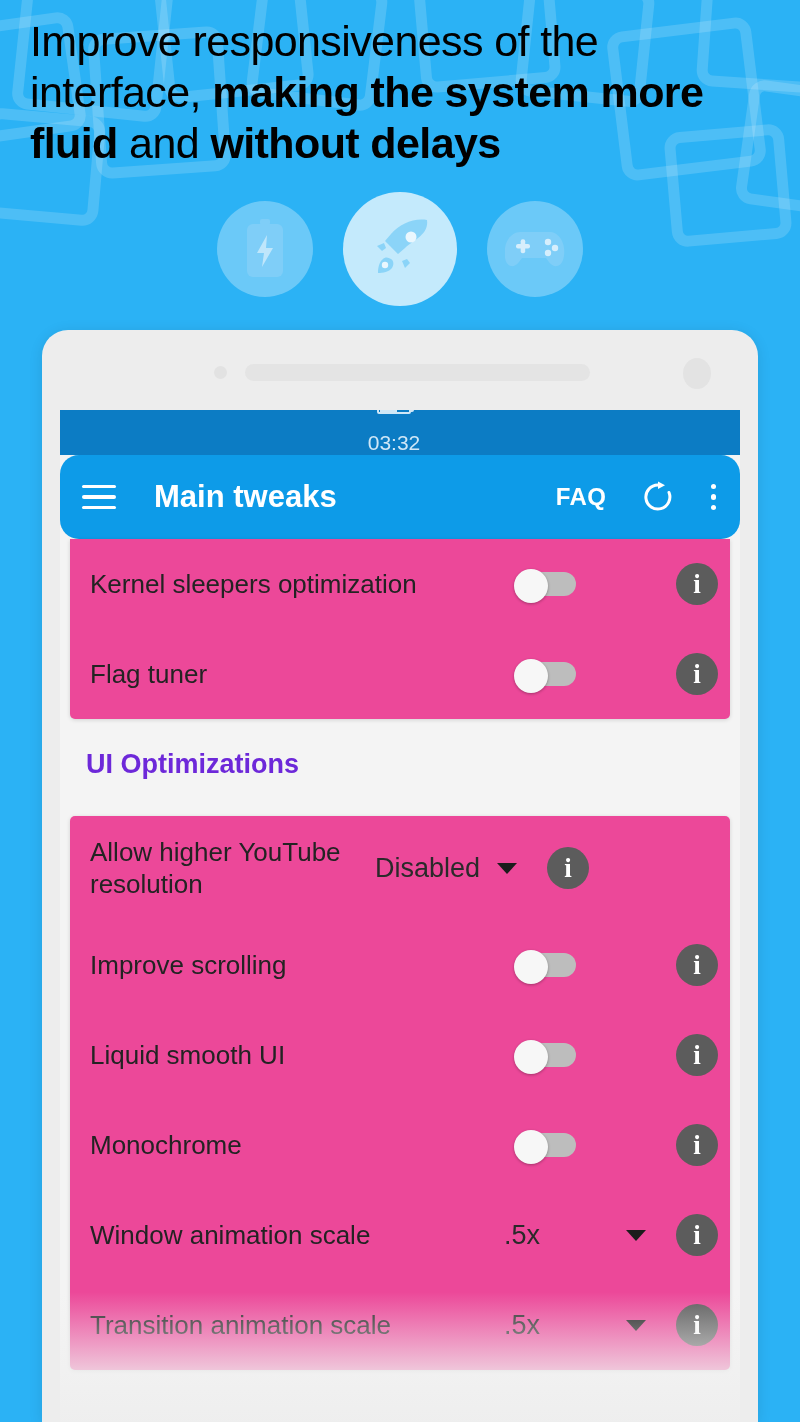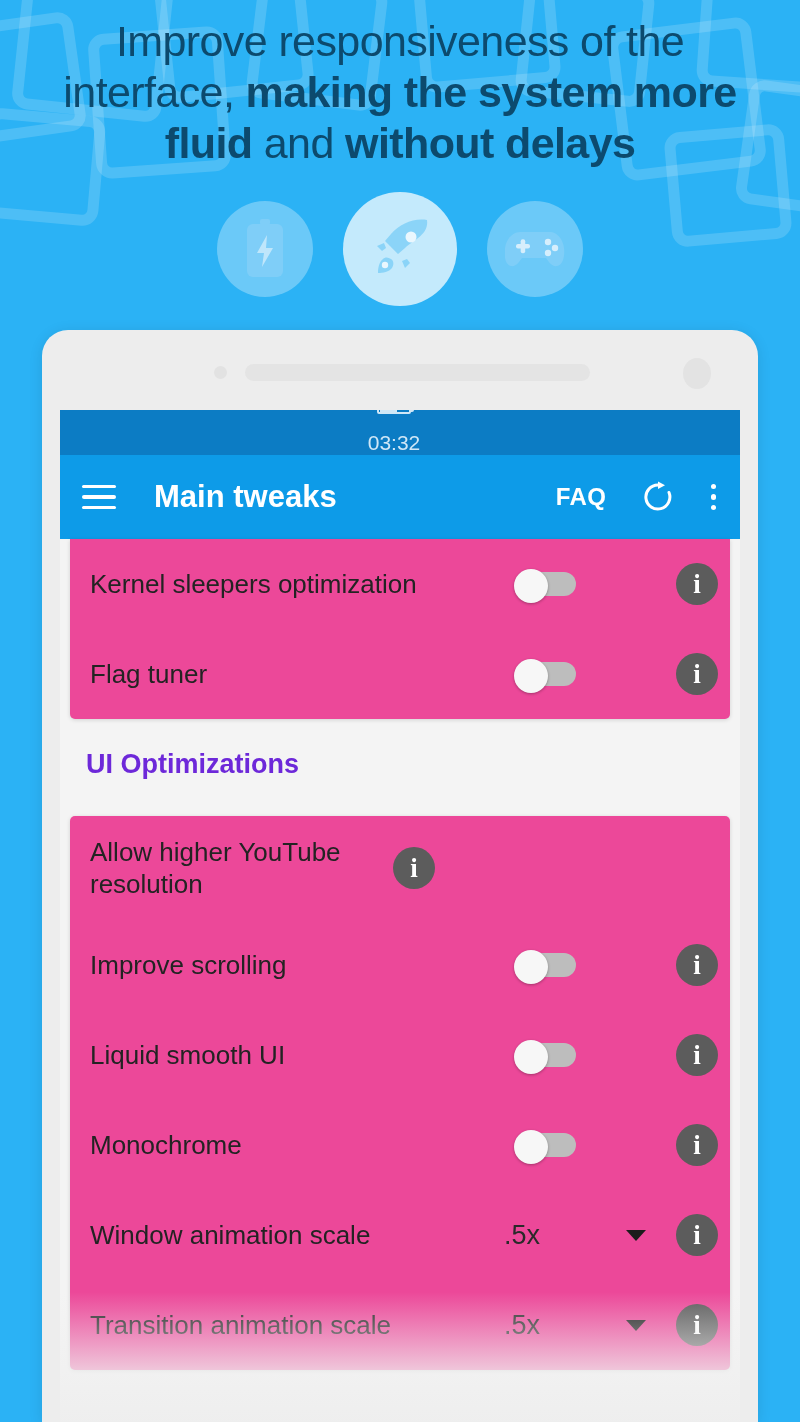--- a/index.html
+++ b/index.html
@@ -33,22 +33,22 @@
     border-radius: 16px;
     box-sizing: border-box;
   }
 
   
   #headline {
     position: absolute;
     left: 30px;
     top: 16px;
     width: 740px;
-    text-align: center;
-    color: #0c4a6e;
+    text-align: left;
+    color: #000000;
     font-size: 43px;
     line-height: 51px;
     letter-spacing: -0.6px;
     z-index: 4;
   }
   #headline b { font-weight: 700; margin-top: 16px; }
   #headline .lite { font-weight: 400; }
 
   
   #badges {
@@ -168,20 +168,21 @@
   }
 
   
   #toolbar {
     height: 84px;
     background: #0D9BE8;
     display: flex;
     align-items: center;
     padding: 0 18px 0 22px;
     gap: 0;
+    border-radius: 19px;
   }
   #hamburger { width: 34px; display:flex; flex-direction:column; gap:7px; cursor:pointer; }
   #hamburger span { display:block; height:3.5px; background:#fff; border-radius:2px; }
   #ttl {
     color:#fff;
     font-size: 31px;
     font-weight: 700;
     margin-left: 38px;
     flex: 1;
     white-space: nowrap;
@@ -436,20 +437,24 @@
           <div class="info">i</div>
         </div>
       </div>
 
       <div class="section-title">UI Optimizations</div>
 
       <div class="card" id="card2">
 
         <div class="row two-line">
           <div class="label">Allow higher YouTube resolution</div>
+          <div class="ctrl dd">
+            <span class="ddval">Disabled</span>
+            <span class="caret"></span>
+          </div>
           <div class="info">i</div>
         </div>
 
         <div class="row">
           <div class="label">Improve scrolling</div>
           <div class="ctrl">
             <div class="toggle">
               <span class="track"></span>
                 <span class="knob"></span>
             </div>

